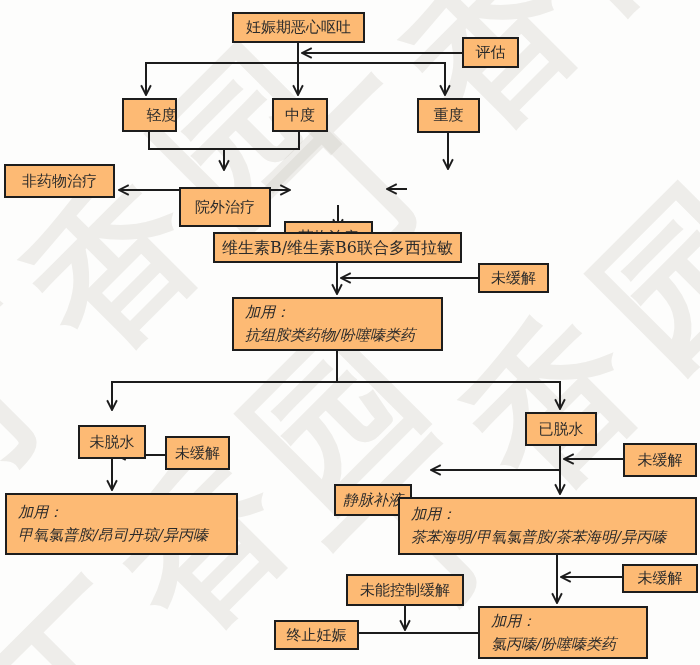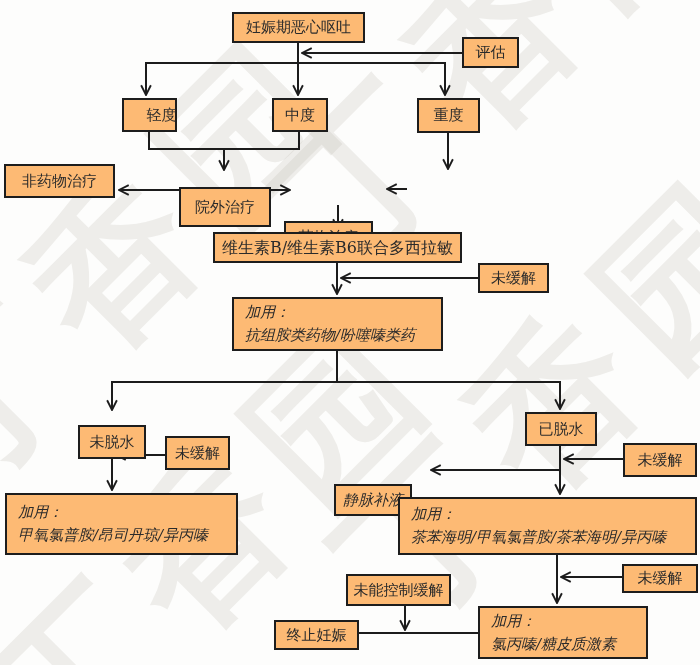--- a/index.html
+++ b/index.html
@@ -110,21 +110,21 @@
     <span>加用：</span>
     <span>甲氧氯普胺/昂司丹琼/异丙嗪</span>
   </div>
 
   <div class="node multi" style="left:398px;top:497px;width:299px;height:58px;">
     <span>加用：</span>
     <span>茶苯海明/甲氧氯普胺/茶苯海明/异丙嗪</span>
   </div>
 
   <div class="node" style="left:622px;top:564px;width:76px;height:29px;">未缓解</div>
-  <div class="node" style="left:346px;top:574px;width:105px;height:32px;">未能控制缓解</div>
+  <div class="node" style="left:346px;top:574px;width:118px;height:32px;">未能控制缓解</div>
   <div class="node" style="left:258px;top:620px;width:85px;height:30px;margin-left:16px;">终止妊娠</div>
 
   <div class="node multi" style="left:478px;top:606px;width:170px;height:53px;">
     <span>加用：</span>
-    <span>氯丙嗪/糖皮质激素</span>
+    <span>氯丙嗪/吩噻嗪类药</span>
   </div>
 
 </div>
 
 </body></html>

